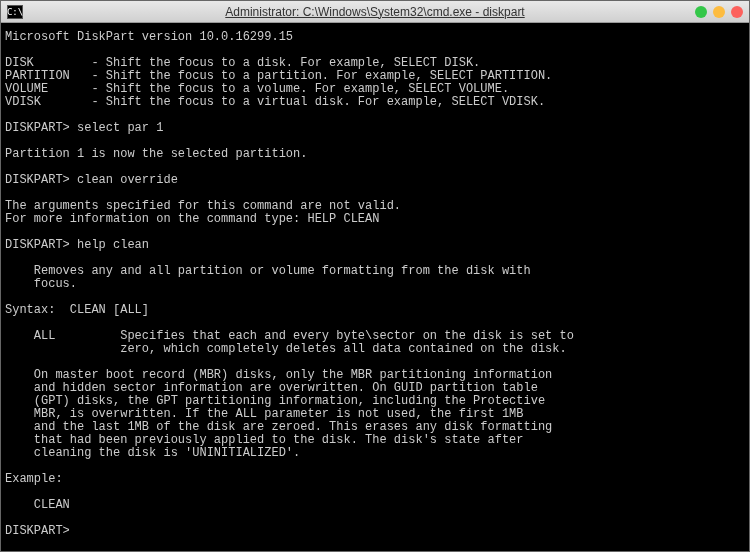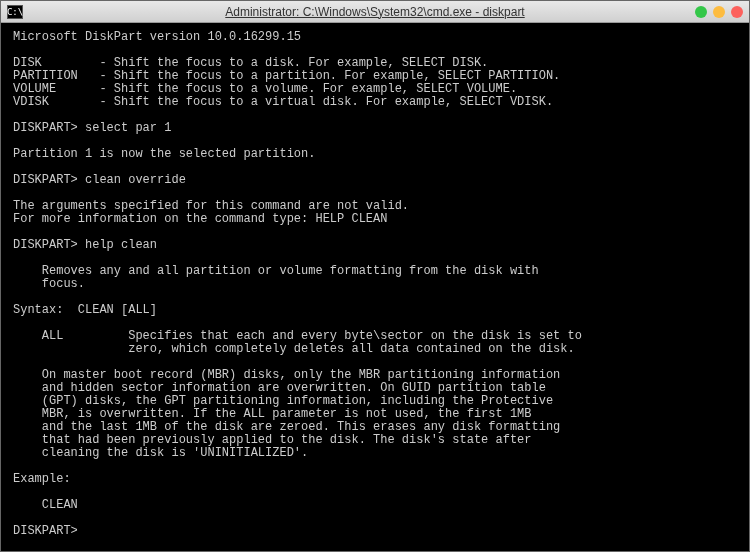--- a/index.html
+++ b/index.html
@@ -63,21 +63,21 @@
   height: 12px;
   border-radius: 50%;
 }
 .titlebar .controls .min { background: #34c749; }
 .titlebar .controls .max { background: #fdbc40; }
 .titlebar .controls .cls { background: #fc615d; }
 .terminal {
   flex: 1;
   background: #000;
   color: #ccc;
-  padding: 8px 4px 4px 12px;
+  padding: 8px 4px 4px 4px;
   white-space: pre;
   font-family: "Consolas", "Courier New", monospace;
   font-size: 12px;
   line-height: 13px;
   overflow: hidden;
   position: relative;
 }
 .terminal .line { white-space: pre; }
 </style>
 </head>

